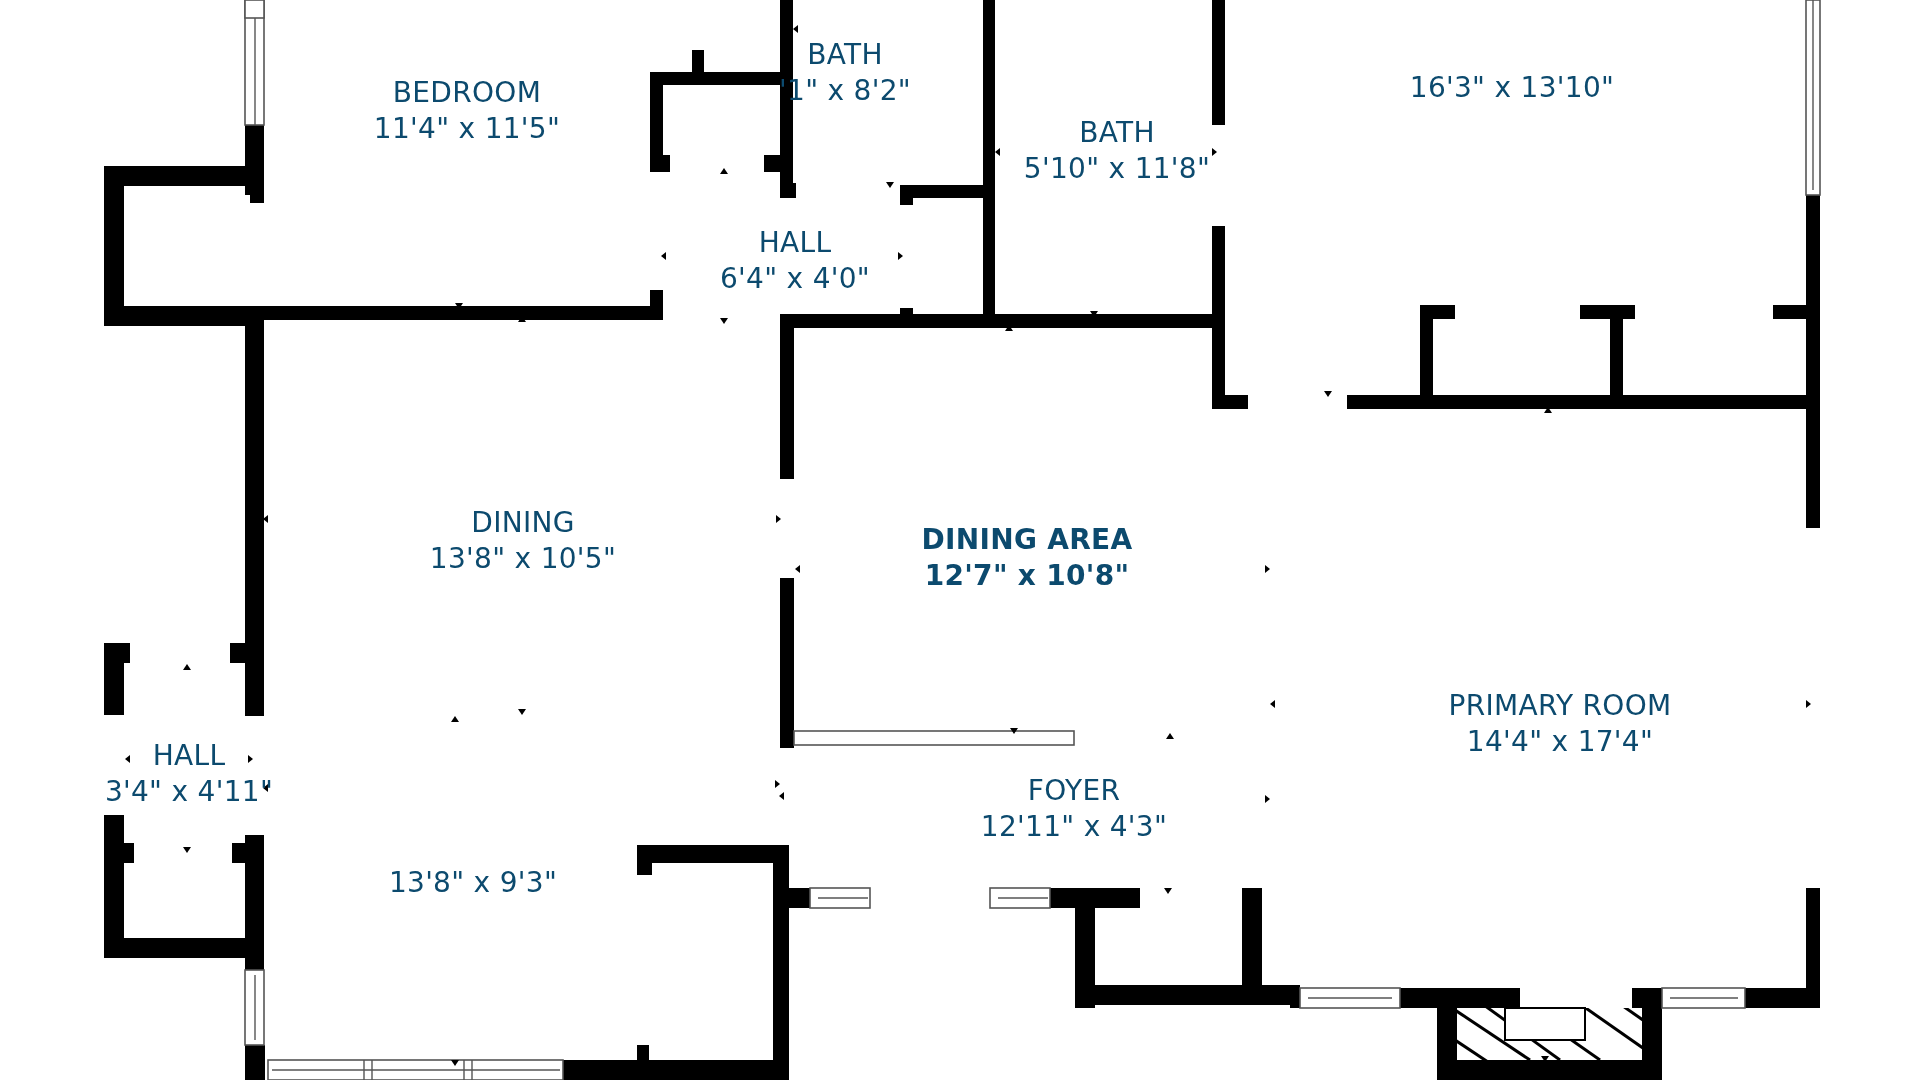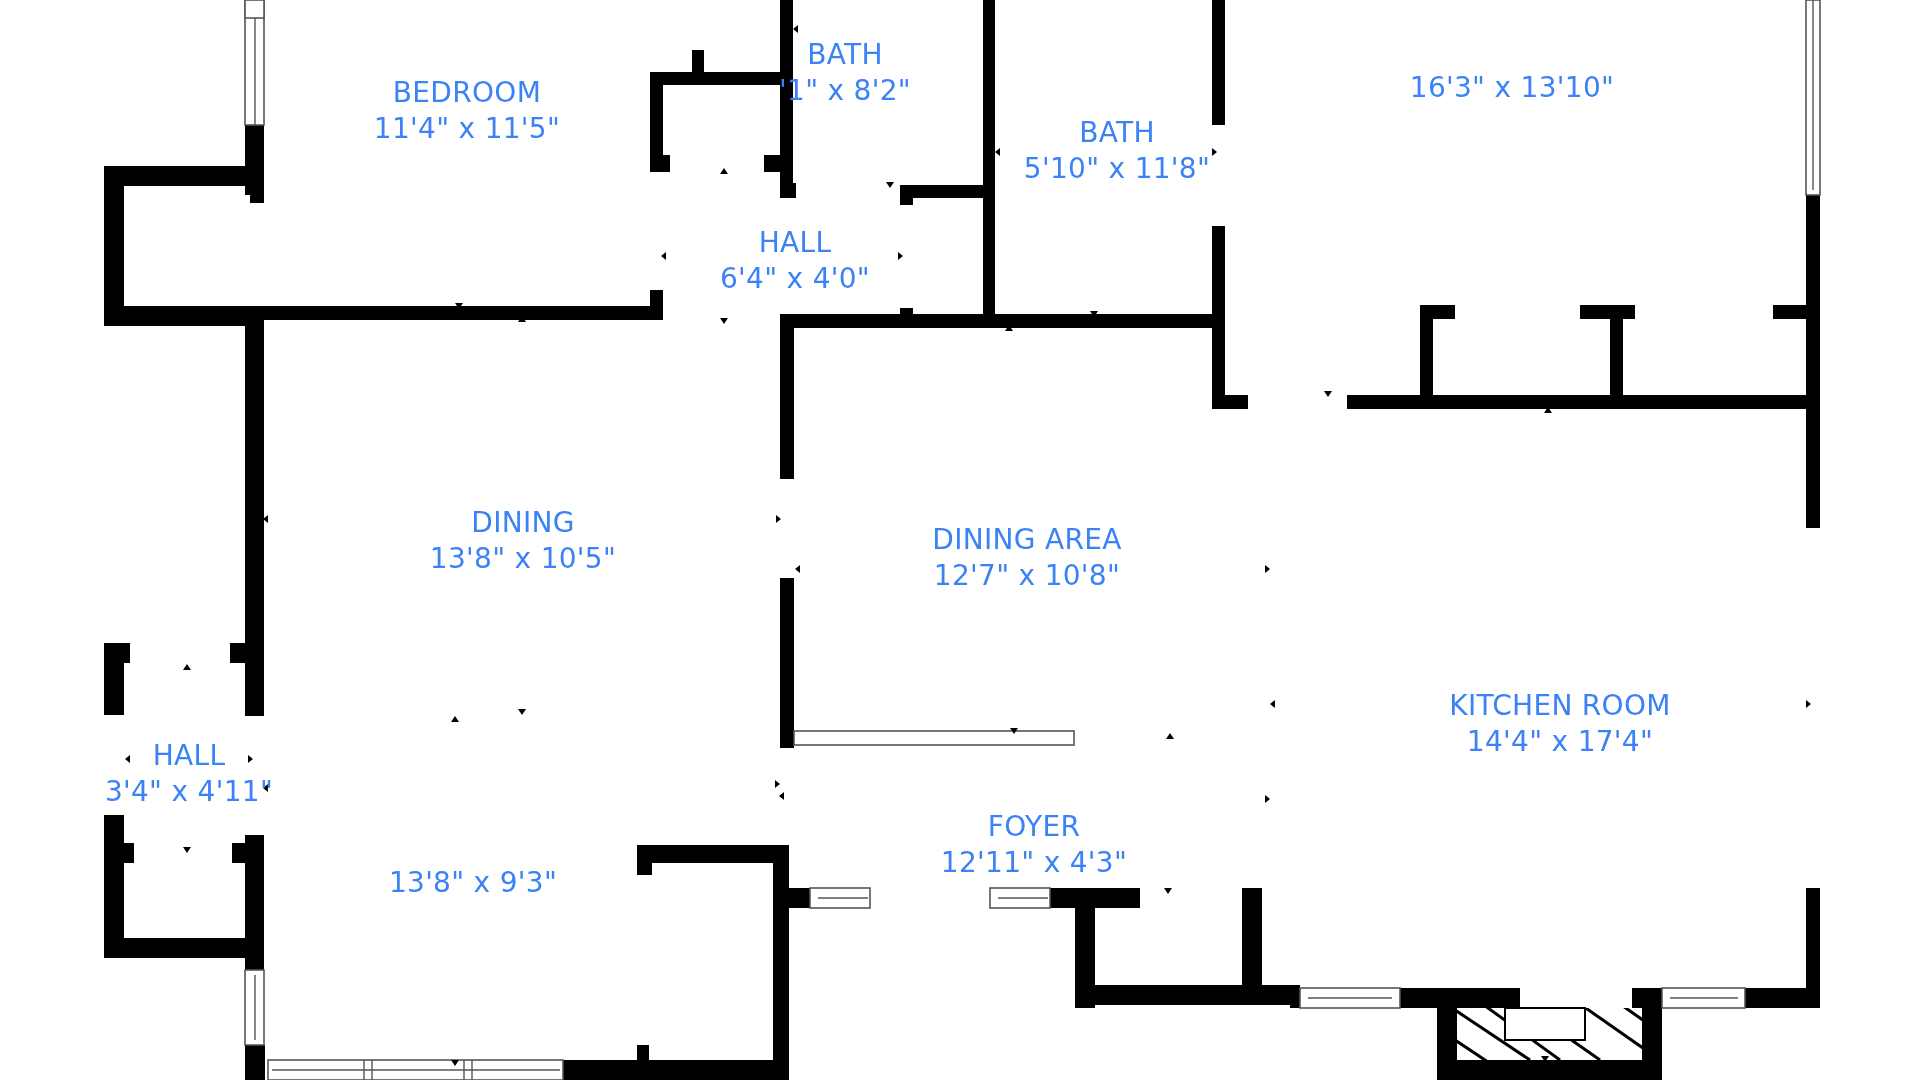--- a/index.html
+++ b/index.html
@@ -2,21 +2,21 @@
 <html><head>
 <meta charset="utf-8">
 <style>
   html, body { margin:0; padding:0; background:#ffffff; }
   body { width:1920px; height:1080px; overflow:hidden; position:relative; font-family:"DejaVu Sans","Liberation Sans",sans-serif; }
   #plan { position:absolute; left:0; top:0; width:1920px; height:1080px; }
   .wall { fill:#000000; }
   .win { fill:#ffffff; stroke:#555555; stroke-width:1.6; }
   .winline { stroke:#555555; stroke-width:1.4; }
   .marker { fill:#000000; }
-  .room-label { position:absolute; text-align:center; color:#3b82f6; font-size:28px; line-height:36px; letter-spacing:0.3px; white-space:nowrap; transform:translateX(-50%); }
+  .room-label { position:absolute; text-align:center; color:#0c4a6e; font-size:28px; line-height:36px; letter-spacing:0.3px; white-space:nowrap; transform:translateX(-50%); }
   .room-label .name { display:block; }
   .room-label .dims { display:block; }
   .hatch { stroke:#000; stroke-width:3; }
 </style>
 </head>
 <body>
 
 <svg id="plan" viewBox="0 0 1920 1080" xmlns="http://www.w3.org/2000/svg">
 
   <g>
@@ -207,31 +207,31 @@
   <span class="dims">16'3" x 13'10"</span>
 </div>
 <div class="room-label" style="left:795px; top:225px;">
   <span class="name">HALL</span>
   <span class="dims">6'4" x 4'0"</span>
 </div>
 <div class="room-label" style="left:523px; top:505px;">
   <span class="name">DINING</span>
   <span class="dims">13'8" x 10'5"</span>
 </div>
-<div class="room-label" style="left:1027px; top:522px;">
+<div class="room-label" style="left:1027px; top:522px;font-weight:bold;">
   <span class="name">DINING AREA</span>
   <span class="dims">12'7" x 10'8"</span>
 </div>
 <div class="room-label" style="left:1560px; top:688px;">
-  <span class="name">KITCHEN ROOM</span>
+  <span class="name">PRIMARY ROOM</span>
   <span class="dims">14'4" x 17'4"</span>
 </div>
 <div class="room-label" style="left:189px; top:738px;">
   <span class="name">HALL</span>
   <span class="dims">3'4" x 4'11"</span>
 </div>
-<div class="room-label" style="left:1034px; top:773px;margin-top:36px;">
+<div class="room-label" style="left:1074px; top:773px;">
   <span class="name">FOYER</span>
   <span class="dims">12'11" x 4'3"</span>
 </div>
 <div class="room-label" style="left:473px; top:865px;">
   <span class="dims">13'8" x 9'3"</span>
 </div>
 
 </body></html>

